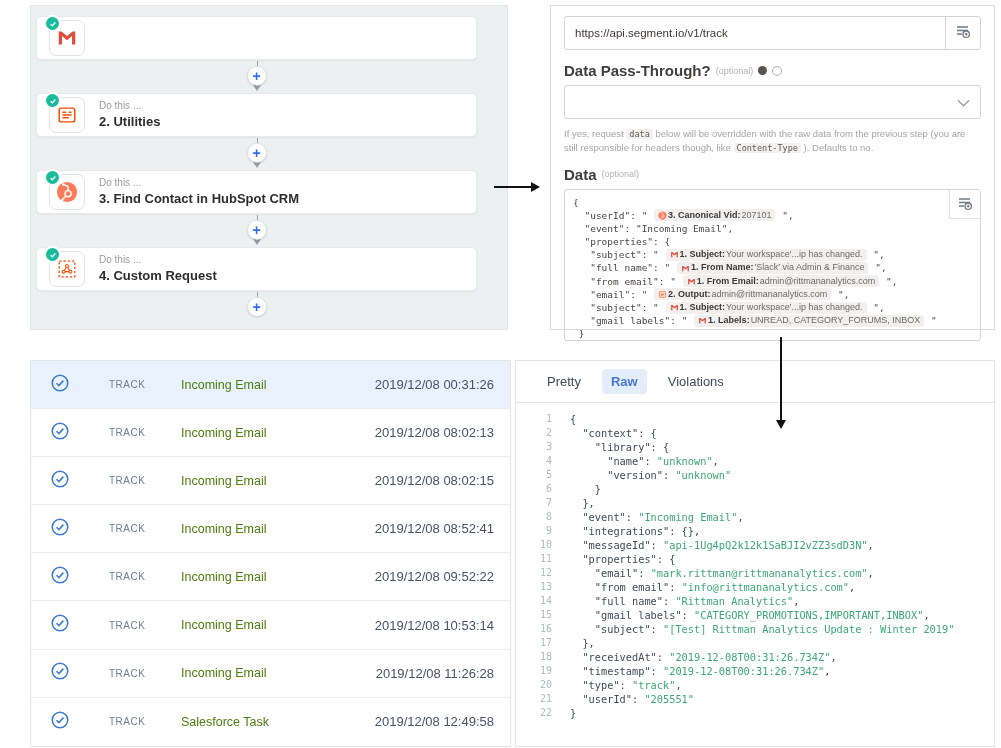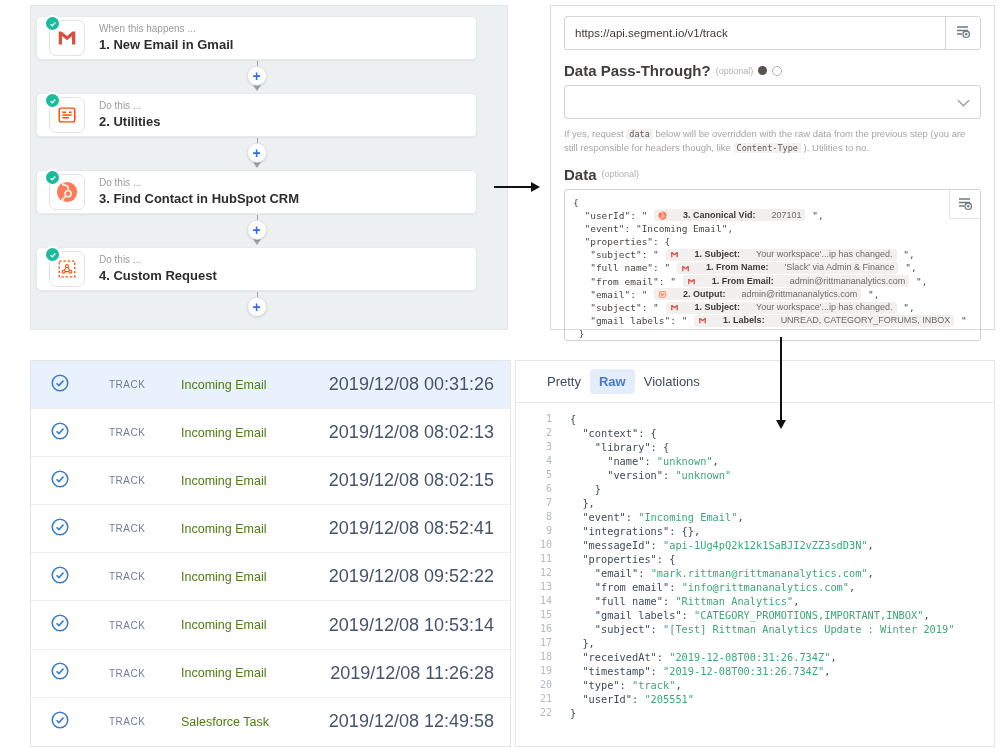--- a/index.html
+++ b/index.html
@@ -61,43 +61,43 @@
               align-items:center;justify-content:flex-end;padding-right:10px;cursor:pointer;box-sizing:border-box;}
   .help-wrap{margin-top:8px;font-size:9.5px;color:#a8a5a3;line-height:1.5;}
   .code-chip{font-family:"DejaVu Sans Mono",monospace;font-size:8.5px;background:#f3f1ef;
              color:#5f5955;padding:0 3px;border-radius:2px;}
   .data-box{position:relative;margin-top:6px;height:152px;border:1px solid #d6d3d1;border-radius:3px;
             box-sizing:border-box;padding:6px 8px;font-family:"DejaVu Sans Mono",monospace;
             font-size:9.5px;color:#4a4542;overflow:hidden;}
   .data-box .box-icon{position:absolute;right:0;top:0;width:30px;height:28px;border-left:1px solid #e4e1df;
             border-bottom:1px solid #e4e1df;display:flex;align-items:center;justify-content:center;cursor:pointer;background:#fff;}
   .data-line{white-space:pre;line-height:13.2px;height:13.2px;display:flex;align-items:center;}
-  .pill{display:inline-flex;align-items:center;gap:16px;background:#f1f0ee;border-radius:3px;
+  .pill{display:inline-flex;align-items:center;gap:1px;background:#f1f0ee;border-radius:3px;
         padding:0 4px;margin:0 1px;font-family:"Liberation Sans",sans-serif;font-size:9px;
         height:12px;white-space:nowrap;}
   .pill svg{width:9px;height:9px;flex:0 0 auto;}
   .pill b{color:#3d3a38;font-weight:700;}
   .pill span{color:#6e6a67;}
 
   
   #events-panel{position:absolute;left:30px;top:360px;width:481px;height:387px;background:#fff;
                 border:1px solid #e3e6e8;box-sizing:border-box;}
   .event-row{display:grid;grid-template-columns:58px 72px 1fr auto;align-items:center;
              height:48.1px;padding:0 16px 0 20px;border-bottom:1px solid #eceef0;
              box-sizing:border-box;cursor:pointer;}
   .event-row.selected{background:#e9f2fc;}
   .event-row:last-child{border-bottom:none;}
   .ev-type{font-size:10px;color:#6e7f95;letter-spacing:.5px;}
   .ev-name{font-size:12.5px;font-weight:400;color:#4d7c0f;}
-  .ev-time{font-size:18px;color:#46536a;}
+  .ev-time{font-size:13px;color:#46536a;}
 
   
   #payload-panel{position:absolute;left:515px;top:360px;width:480px;height:387px;background:#fff;
                  border:1px solid #e3e6e8;box-sizing:border-box;display:flex;flex-direction:column;}
-  .tabs{display:flex;align-items:center;gap:0;height:41px;padding:0 22px;
+  .tabs{display:flex;align-items:center;gap:12px;height:41px;padding:0 22px;
         border-bottom:1px solid #e4e7e9;flex:0 0 auto;}
   .tab{font-size:13px;color:#3f4b5b;padding:5px 9px;border-radius:4px;cursor:pointer;}
   .tab.active{background:#e4eefb;color:#4878d0;font-weight:700;}
   .code-area{flex:1;padding:9px 10px;overflow:hidden;font-family:"DejaVu Sans Mono",monospace;font-size:10.3px;}
   .pl-line{display:flex;white-space:pre;line-height:14px;height:14px;}
   .pl-num{width:26px;flex:0 0 auto;text-align:right;color:#b3bac1;margin-right:18px;
           font-size:10px;user-select:none;}
   .tk-p{color:#3f4b5b;}
   .tk-k{color:#3f4b5b;}
   .tk-s{color:#3CA877;}
@@ -111,24 +111,20 @@
       <div class="flow-card">
         <div class="step-icon-wrap">
           <svg viewBox="0 0 24 24">
             <path fill="#DE4C3C" d="M3 19V5h3l6 4.8L18 5h3v14h-3.5V9.9L12 14.4 6.5 9.9V19H3z"></path>
           </svg>
           <span class="check-badge">
             <svg viewBox="0 0 24 24">
               <path d="M5 12.5l5 5 9-10" fill="none" stroke="#fff" stroke-width="4"></path>
             </svg>
           </span>
-        </div>
-        <div class="step-text">
-          <div class="step-pre">When this happens ...</div>
-          <div class="step-title">1. New Email in Gmail</div>
         </div>
       </div>
       <div class="flow-conn">
         <div class="conn-line"></div>
         <div class="conn-arrow"></div>
         <div class="conn-plus">+</div>
       </div>
       <div class="flow-card">
         <div class="step-icon-wrap">
           <svg viewBox="0 0 24 24">
@@ -228,21 +224,21 @@
       <span class="optional">(optional)</span>
       <span class="radio-on"></span>
       <span class="radio-off"></span>
     </div>
     <div class="select-box">
       <span id="select-chevron"><svg viewBox="0 0 14 8" width="13" height="8">
             <path d="M1 1l6 6 6-6" fill="none" stroke="#9aa2a8" stroke-width="1.6"></path>
           </svg></span>
     </div>
 
-    <p class="help-wrap"><span>If yes, request </span><code class="code-chip">data</code><span> below will be overridden with the raw data from the previous step (you are still responsible for headers though, like </span><code class="code-chip">Content-Type</code><span> ). Utilities to no.</span></p>
+    <p class="help-wrap"><span>If yes, request </span><code class="code-chip">data</code><span> below will be overridden with the raw data from the previous step (you are still responsible for headers though, like </span><code class="code-chip">Content-Type</code><span> ). Defaults to no.</span></p>
 
     <div class="label-row" style="margin-top:10px;">
       <span class="field-label">Data</span>
       <span class="optional">(optional)</span>
     </div>
     <div class="data-box">
       <div class="box-icon">
         <span id="data-insert-icon"><svg viewBox="0 0 16 16" width="16" height="16">
               <g stroke="#6E7A83" stroke-width="1.4" fill="none">
                 <path d="M2 4h11M2 7.5h11M2 11h5"></path>

